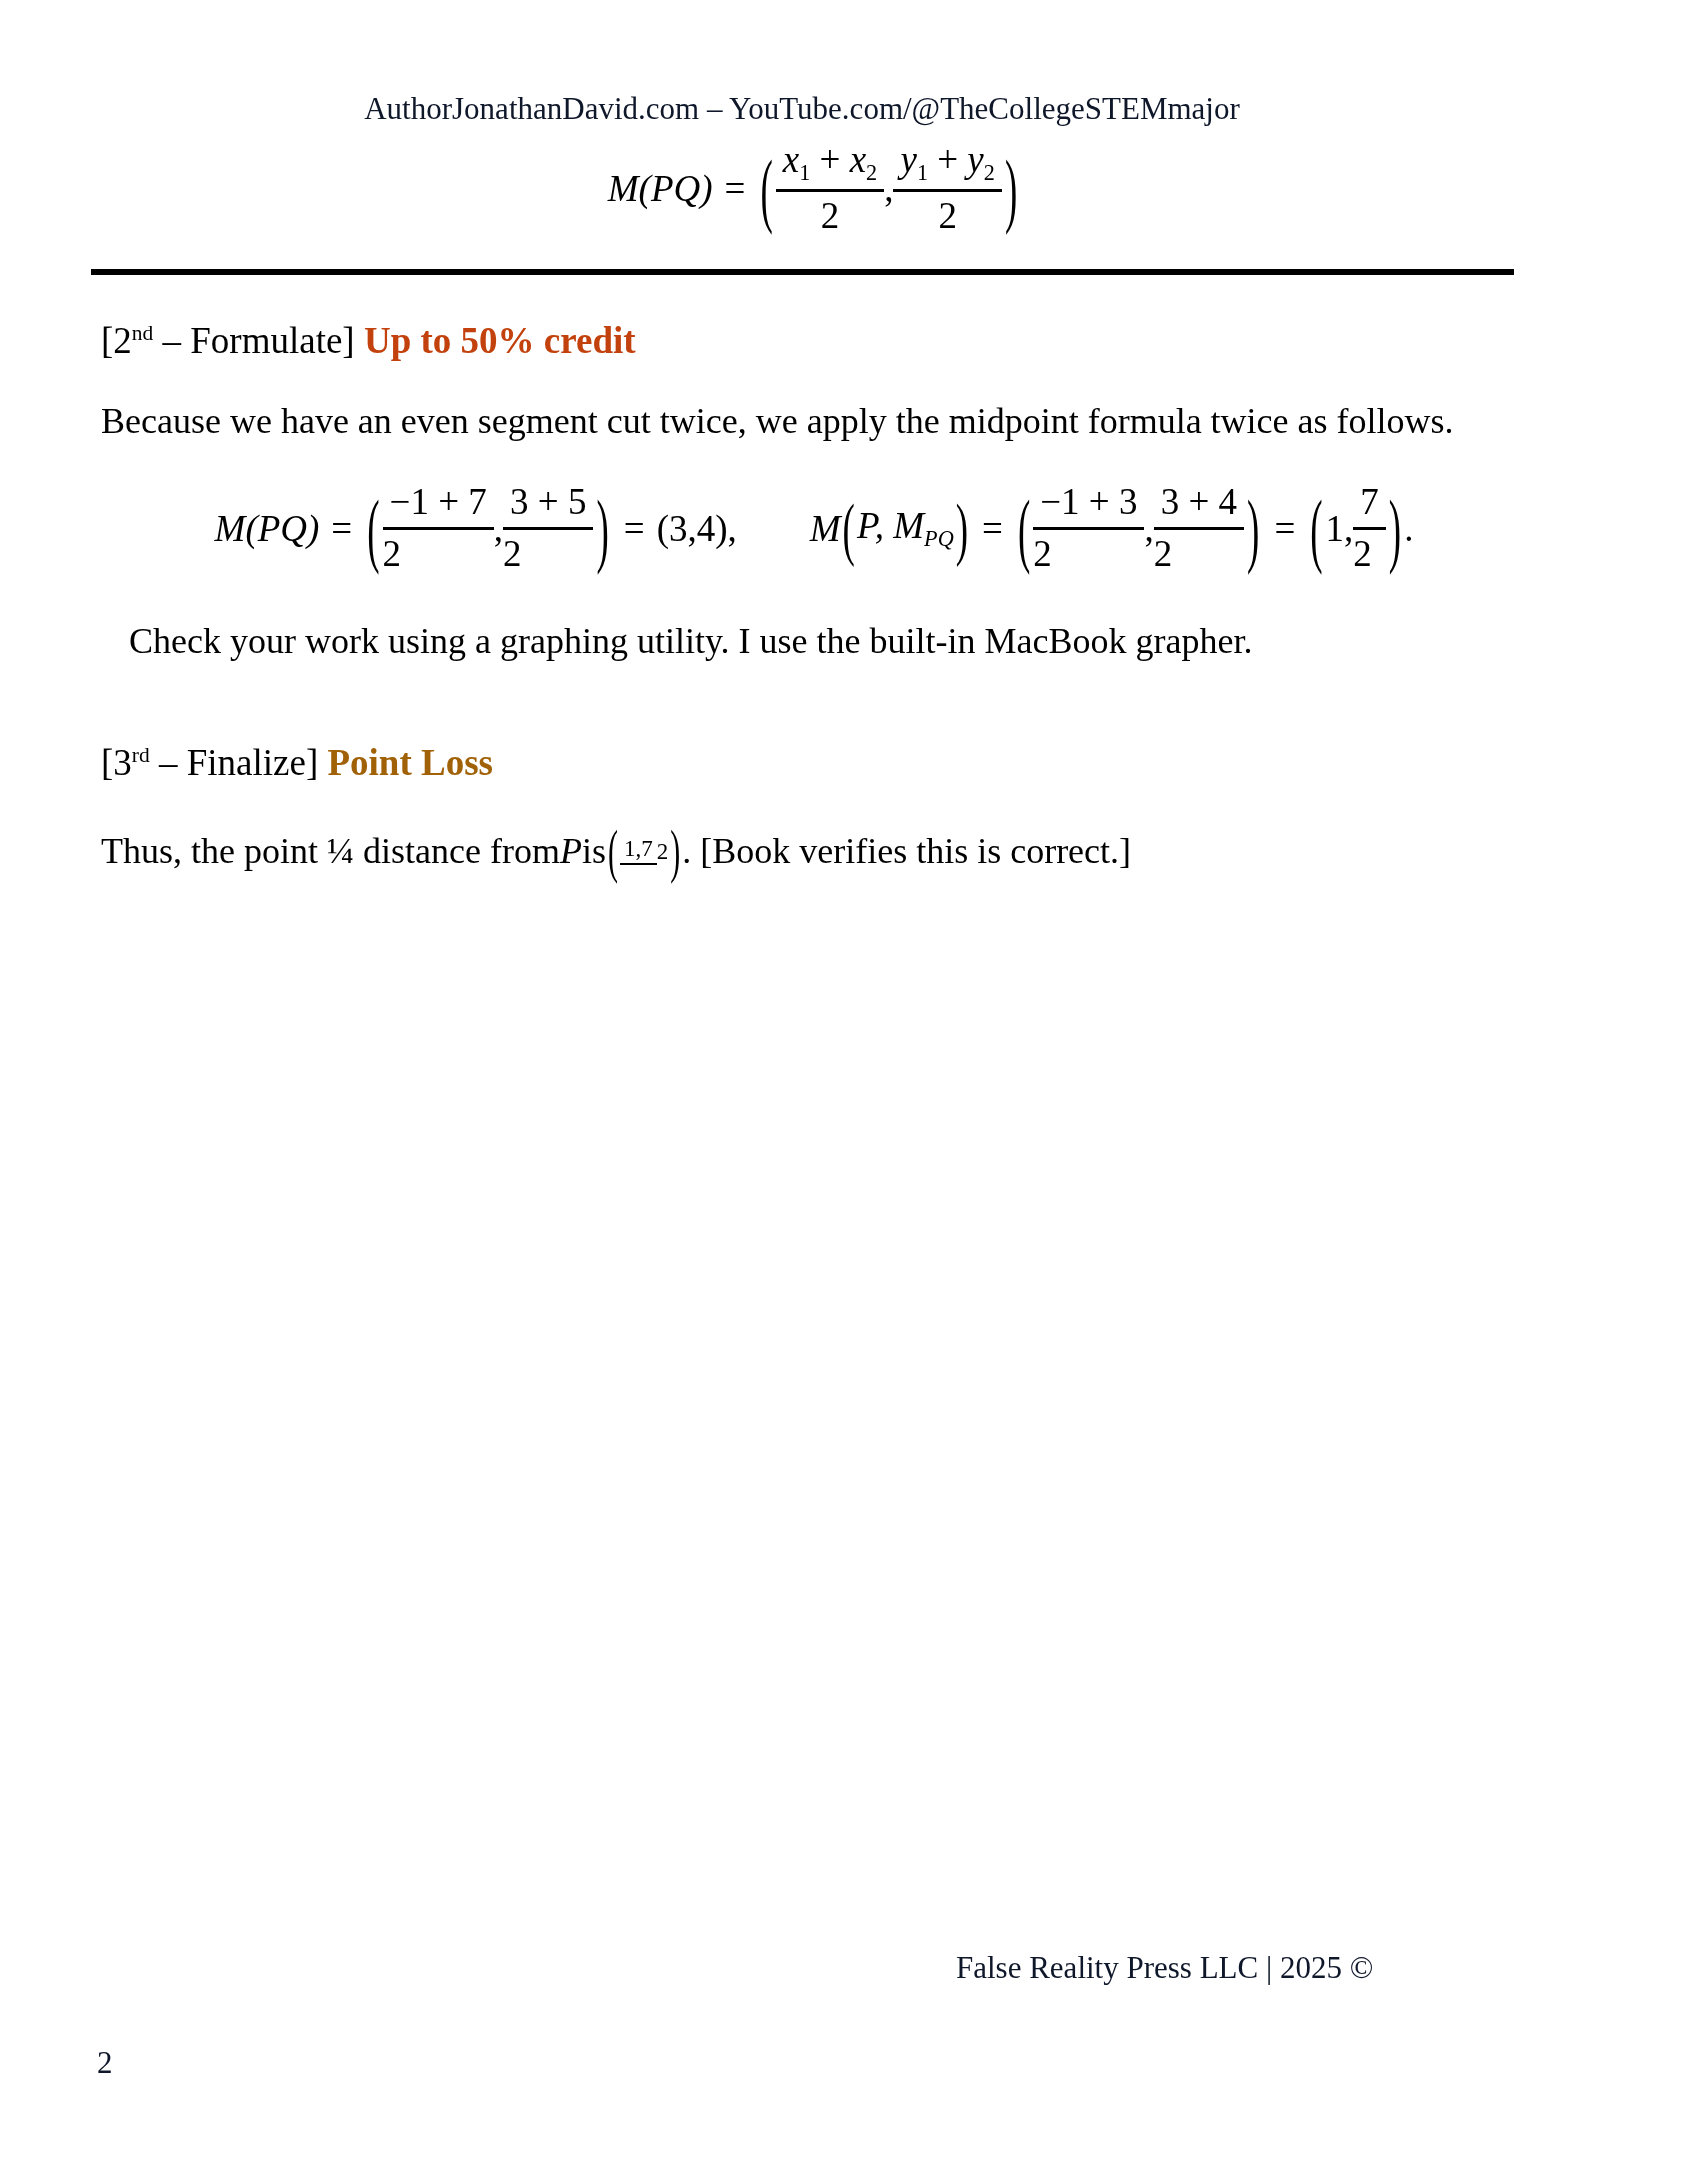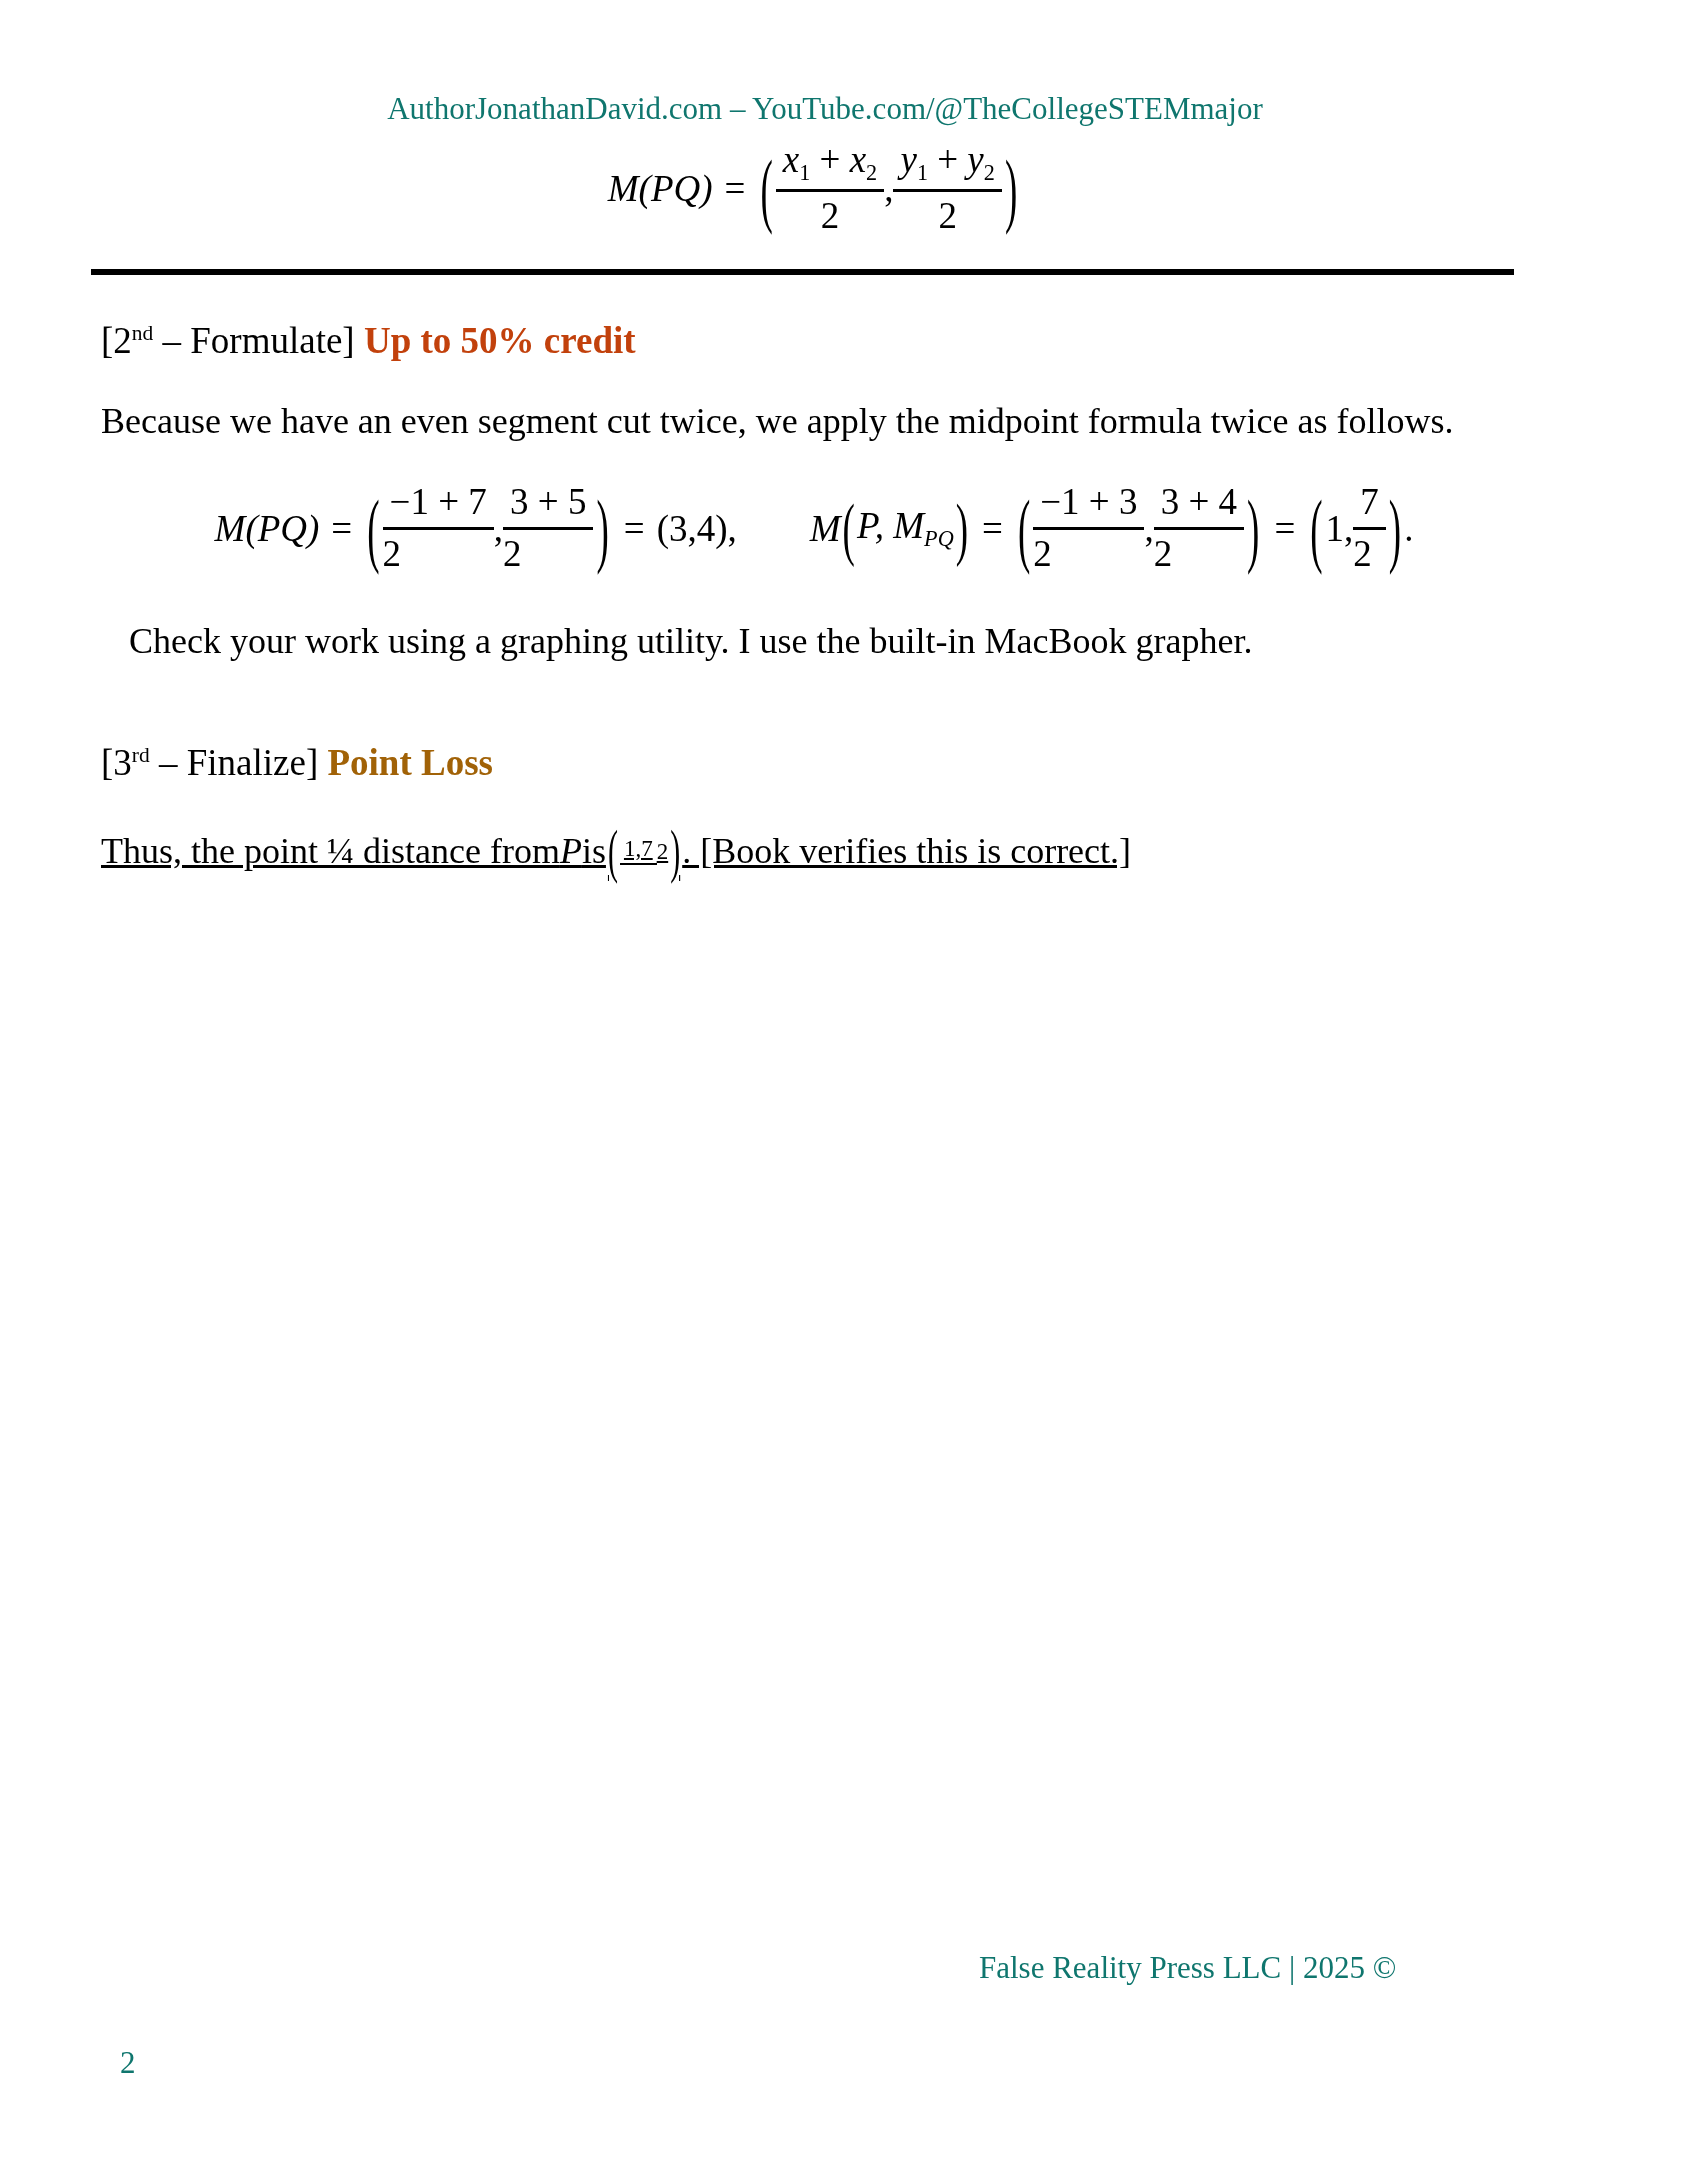--- a/index.html
+++ b/index.html
@@ -5,21 +5,21 @@
   html, body { margin: 0; padding: 0; background: #ffffff; }
   .page {
     position: relative;
     width: 1683px;
     height: 2178px;
     background: #ffffff;
     font-family: "Liberation Serif", "DejaVu Serif", serif;
     color: #000000;
     overflow: hidden;
   }
-  .muted { color: #0f766e; margin-left: 23px; }
+  .muted { color: #0f172a; }
   .orange { color: #c2410c; font-weight: bold; }
   .red { color: #a16207; font-weight: bold; }
 
   .header-line {
     position: absolute;
     top: 91px; left: 89px; width: 1426px;
     font-size: 31px;
     text-align: center;
     white-space: nowrap;
   }
@@ -68,21 +68,21 @@
   .paren-med {
     display: inline-block;
     transform: scaleY(1.9);
     margin: 0 2px;
     font-style: normal;
   }
   .meq sub { font-size: 0.6em; }
   .gap { display: inline-block; width: 73px; }
 
   
-  .isent { display: inline-flex; align-items: center; font-size: 36px; white-space: nowrap; text-decoration: underline; }
+  .isent { display: inline-flex; align-items: center; font-size: 36px; white-space: nowrap; }
   .ifrac {
     display: inline-flex;
     flex-direction: row;
     align-items: center;
     font-size: 23px;
     line-height: 1.05;
   }
   .ifrac .num { padding: 0 4px 2px 4px; border-bottom: 2px solid #000; }
   .ifrac .den { padding-top: 2px; }
   .iparen { display: inline-block; transform: scaleY(2.0); font-size: 30px; margin: 0 2px; }

